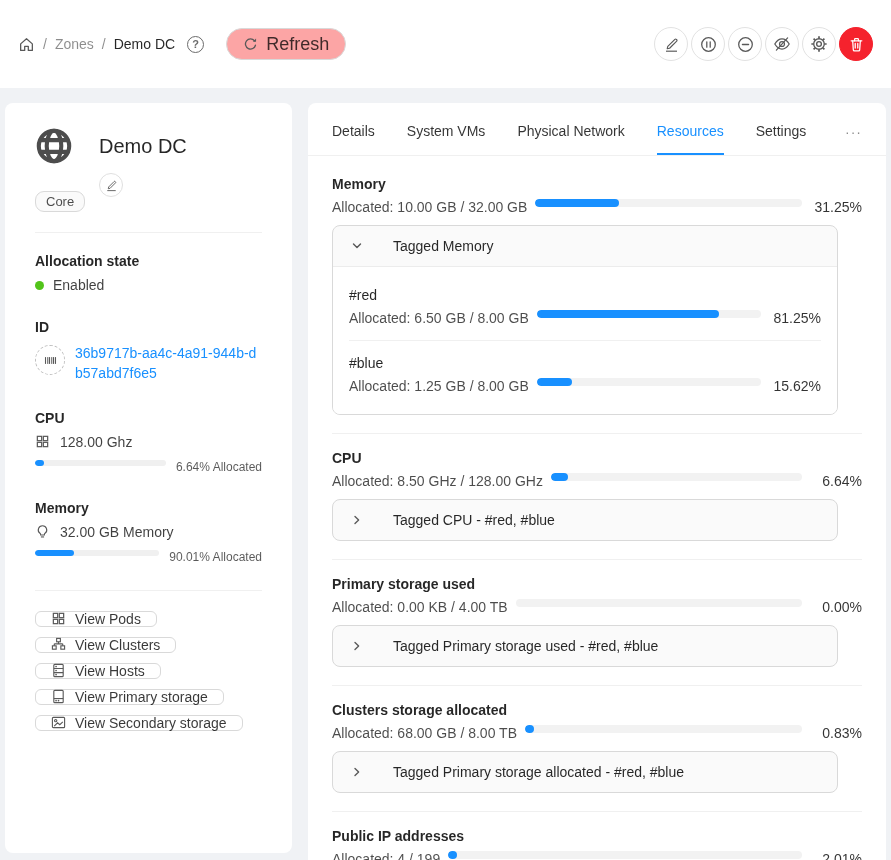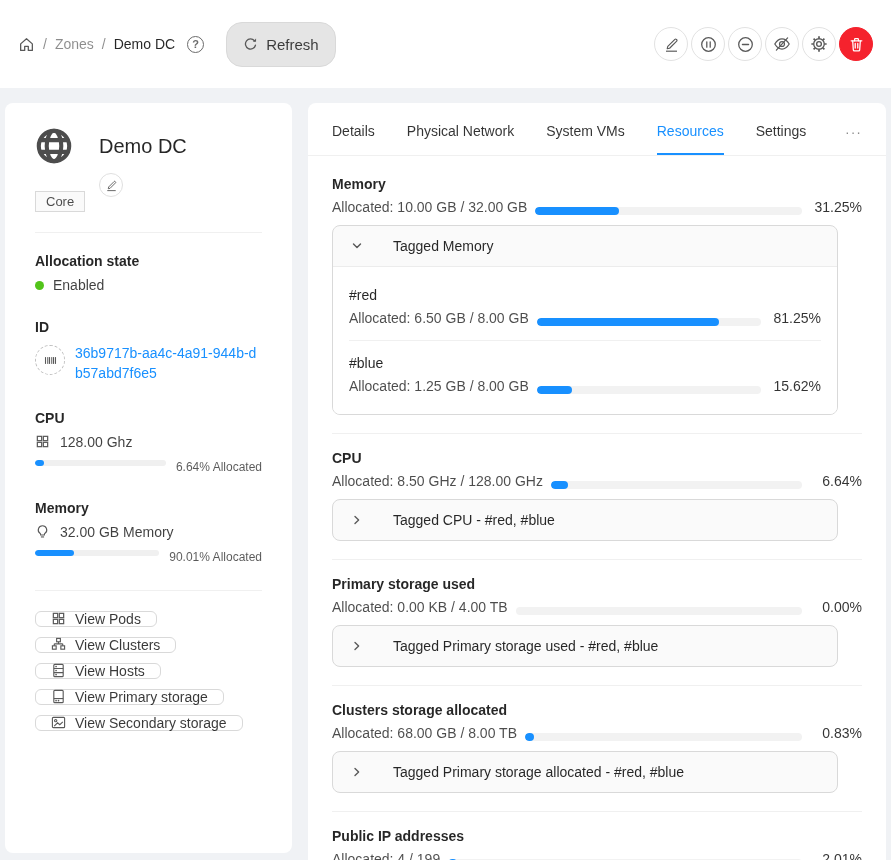--- a/index.html
+++ b/index.html
@@ -21,24 +21,24 @@
   }
   .breadcrumb { display:flex; align-items:center; gap:8px; color:rgba(0,0,0,.45); }
   .breadcrumb .crumb-link { color:rgba(0,0,0,.45); cursor:pointer; }
   .breadcrumb .crumb-current { color:rgba(0,0,0,.85); }
   .q-circle {
     width:17px; height:17px; border:1.4px solid #6b6b6b; border-radius:50%;
     font-size:11px; font-weight:bold; color:#6b6b6b;
     display:inline-flex; align-items:center; justify-content:center; margin-left:4px;
   }
   .refresh-btn {
-    margin-left:22px; height:45px; padding:0 16px;
-    border:1px solid #d9d9d9; border-radius:16px; background:#e5e5e5;
+    margin-left:22px; height:32px; padding:0 16px;
+    border:1px solid #d9d9d9; border-radius:16px; background:#fca5a5;
     display:inline-flex; align-items:center; gap:8px;
-    font-size:15px; color:rgba(0,0,0,.75); cursor:pointer;
+    font-size:18px; color:rgba(0,0,0,.75); cursor:pointer;
   }
   .header-actions { margin-left:auto; display:flex; align-items:center; gap:3px; }
   .action-btn {
     width:34px; height:34px; border-radius:50%;
     border:1px solid #e2e2e2; background:#fff;
     display:flex; align-items:center; justify-content:center; cursor:pointer;
   }
   .action-btn.danger { background: var(--danger,#f5222d); border-color: var(--danger,#f5222d); }
   .action-btn.danger .ico { color:#fff; }
 
@@ -52,21 +52,21 @@
   .zone-head { display:flex; align-items:center; gap:26px; }
   .globe { width:38px; height:38px; color:#4d4d4d; }
   .zone-name { font-size:20px; color:rgba(0,0,0,.85); }
   .mini-edit {
     width:24px; height:24px; border-radius:50%; border:1px solid #e0e0e0; background:#fff;
     display:flex; align-items:center; justify-content:center;
     margin:8px 0 -8px 64px; position:relative; z-index:2; cursor:pointer;
   }
   .tag {
     display:inline-block; margin-top:2px;
-    border:1px solid #d9d9d9; background:#fafafa; border-radius:0;
+    border:1px solid #d9d9d9; background:#fafafa; border-radius:9px;
     padding:2px 10px; font-size:13px; color:rgba(0,0,0,.7);
   }
   .l-divider { border-top:1px solid #f0f0f0; margin:20px 0; }
   .l-label { font-weight:bold; color:rgba(0,0,0,.85); margin-bottom:8px; }
   .l-section { margin-bottom:26px; }
   .state-row { display:flex; align-items:center; gap:9px; color:rgba(0,0,0,.75); }
   .dot { width:9px; height:9px; border-radius:50%; background:var(--success,#52c41a); }
   .id-row { display:flex; align-items:flex-start; gap:10px; }
   .barcode-wrap {
     width:30px; height:30px; flex:none; border:1px dashed #bfbfbf; border-radius:50%;
@@ -89,21 +89,21 @@
   
   .tabs { display:flex; align-items:center; gap:32px; padding:6px 24px 0 24px; border-bottom:1px solid #f0f0f0; }
   .tab { padding:14px 0; color:rgba(0,0,0,.8); cursor:pointer; border-bottom:2px solid transparent; }
   .tab.active { color:var(--accent,#1890ff); border-bottom-color:var(--accent,#1890ff); }
   .tab-more { margin-left:auto; color:rgba(0,0,0,.45); cursor:pointer; padding:14px 0; letter-spacing:1px; }
 
   
   .res-content { padding:20px 24px; }
   .res-section + .res-section { border-top:1px solid #f0f0f0; margin-top:18px; padding-top:16px; }
   .res-title { font-weight:bold; color:rgba(0,0,0,.85); margin-bottom:7px; }
-  .res-row { display:flex; align-items:flex-end; gap:8px; }
+  .res-row { display:flex; align-items:flex-start; gap:8px; }
   .res-alloc { color:rgba(0,0,0,.7); white-space:nowrap; }
   .res-bar { flex:1; height:8px; border-radius:100px; background:#f2f2f2; overflow:hidden; }
   .res-fill { height:100%; border-radius:100px; background:var(--accent,#1890ff); }
   .res-pct { min-width:52px; text-align:right; color:rgba(0,0,0,.8); white-space:nowrap; }
   .collapse { border:1px solid #d9d9d9; border-radius:8px; margin:10px 24px 4px 0; background:#fafafa; overflow:hidden; }
   .collapse-header { display:flex; align-items:center; gap:30px; padding:12px 18px; cursor:pointer; color:rgba(0,0,0,.85); }
   .chev { width:12px; height:12px; flex:none; }
   .chev.closed { transform:rotate(-90deg); }
   .collapse-body { background:#fff; border-top:1px solid #ececec; padding:6px 16px; }
   .tag-item { padding:14px 0; }
@@ -378,22 +378,22 @@
             <use href="#sym-secondary-storage-icon"></use>
           </svg>
     <span>View Secondary storage</span>
   </button>
       </div>
   </aside>
 
   <section class="card right-card">
     <div class="tabs" id="tab-bar">
         <div class="tab"><span>Details</span></div>
+        <div class="tab"><span>System VMs</span></div>
         <div class="tab"><span>Physical Network</span></div>
-        <div class="tab"><span>System VMs</span></div>
         <div class="tab active"><span>Resources</span></div>
         <div class="tab"><span>Settings</span></div>
         <span class="tab-more">···</span>
       </div>
     <div class="res-content" id="res-list">
         <div class="res-section">
     <div class="res-title">Memory</div>
     <div class="res-row">
       <span class="res-alloc">Allocated: 10.00 GB / 32.00 GB</span>
       <div class="res-bar">

